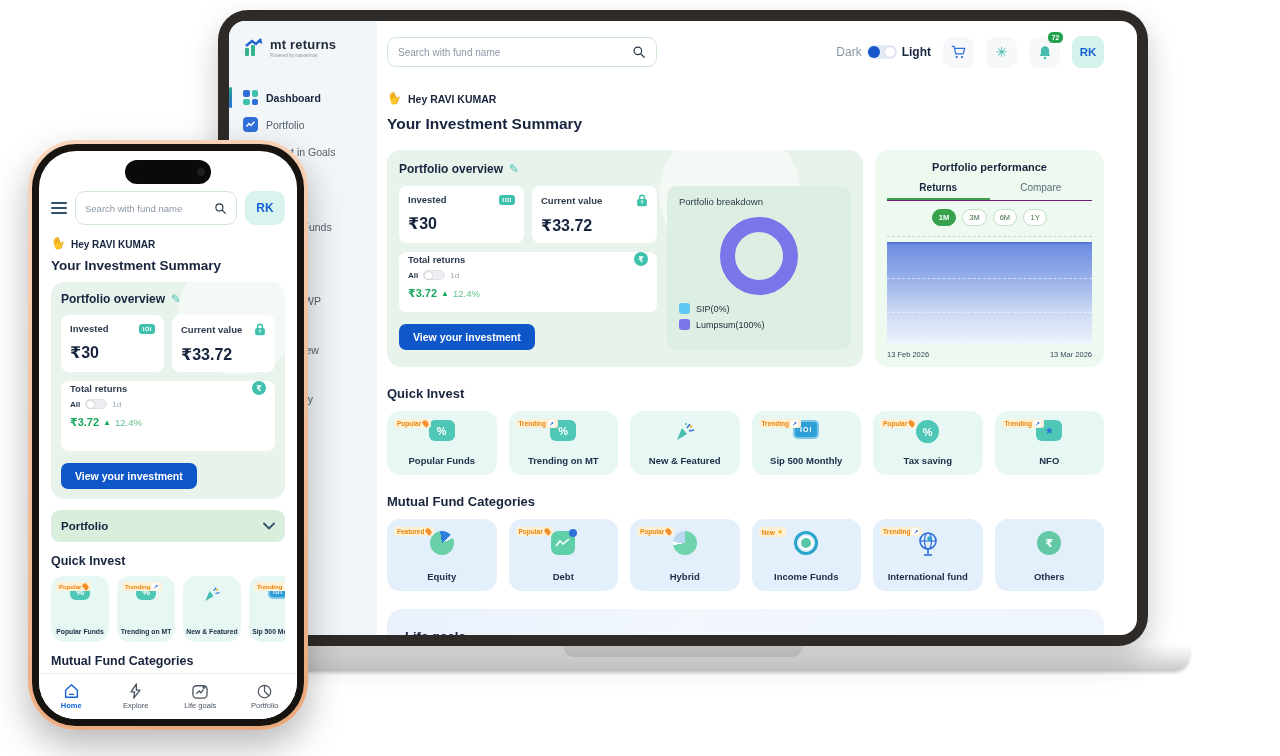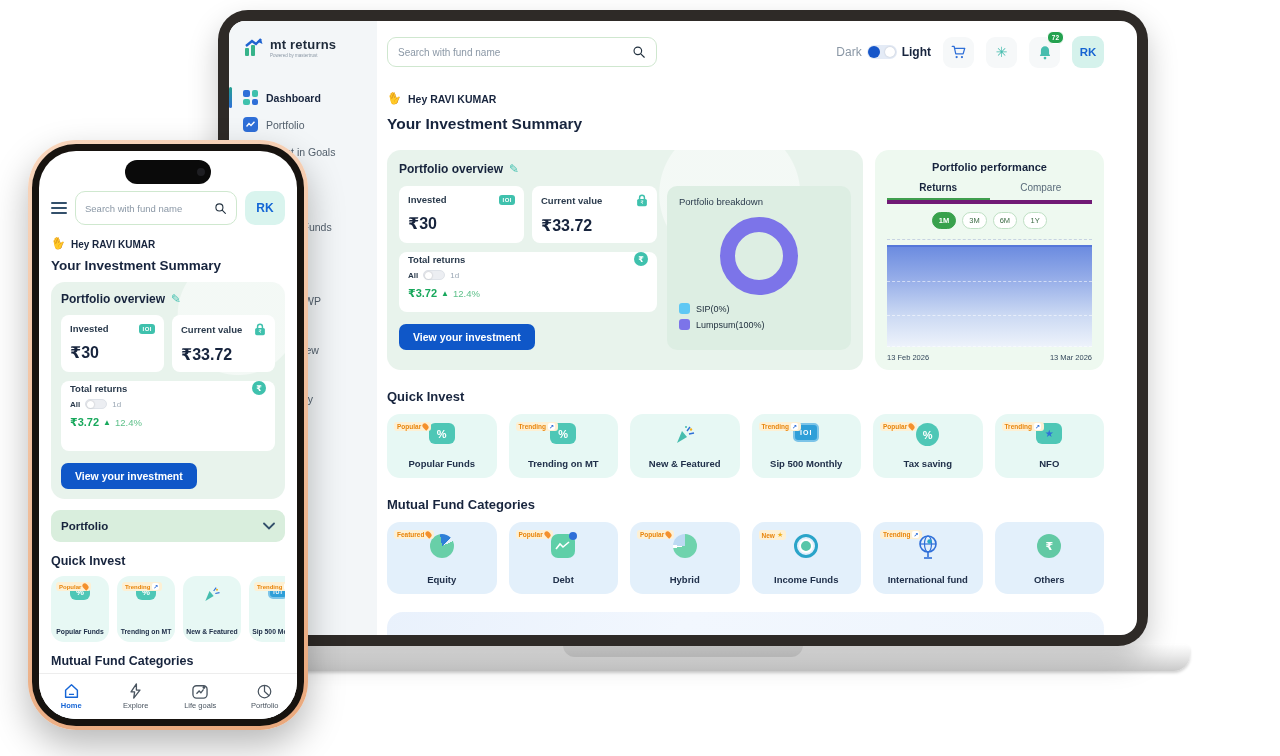--- a/index.html
+++ b/index.html
@@ -98,21 +98,21 @@
     border-radius:7px; padding:7px 14px; font-size:10.5px; font-weight:bold; cursor:pointer; font-family:inherit; }
   .bd-panel { flex:1; background:#ddeee3; border-radius:10px; padding:10px 12px; }
   .bd-title { font-size:9.5px; color:#2a3a4c; }
   .donut { width:78px; height:78px; border-radius:50%; border:15px solid #7c74e9; margin:10px auto 8px; }
   .legend-row { display:flex; align-items:center; gap:6px; font-size:9px; color:#22313f; margin-top:5px; }
   .sw { width:11px; height:11px; border-radius:3px; }
   .sw-sip { background:#5fc8f4; } .sw-lump { background:#7c74e9; }
 
   .perf-card { flex:1; background:#eef9f0; border-radius:14px; padding:11px 12px 8px; }
   .perf-title { text-align:center; font-size:11px; font-weight:bold; color:#17243d; }
-  .tabs { display:flex; margin-top:9px; border-bottom:4px solid #701a75; }
+  .tabs { display:flex; margin-top:9px; border-bottom:1px solid #701a75; }
   .tab { flex:1; text-align:center; font-size:10px; padding-bottom:5px; color:#5a6b7a; cursor:pointer; }
   .tab.active { color:#17243d; font-weight:bold; border-bottom:2px solid #3f9e4e; }
   .pills { display:flex; justify-content:center; gap:6px; margin-top:8px; }
   .pill { min-width:24px; padding:3px 6px; border-radius:10px; font-size:7.5px; text-align:center;
     border:1px solid #bfe0c4; color:#3c6b44; background:#fff; cursor:pointer; }
   .pill.active { background:#38a14c; border-color:#38a14c; color:#fff; font-weight:bold; }
   .chart { position:relative; height:108px; margin-top:10px; }
   .gline { position:absolute; left:0; right:0; border-top:1px dashed #c7d3e2; }
   .area { position:absolute; left:0; right:0; top:6px; bottom:0; border-top:2px solid #5577d9;
     background:linear-gradient(180deg,#6c8ce0 0%,#93abe8 30%,#cbd9f3 68%,#eef3fb 100%); }

